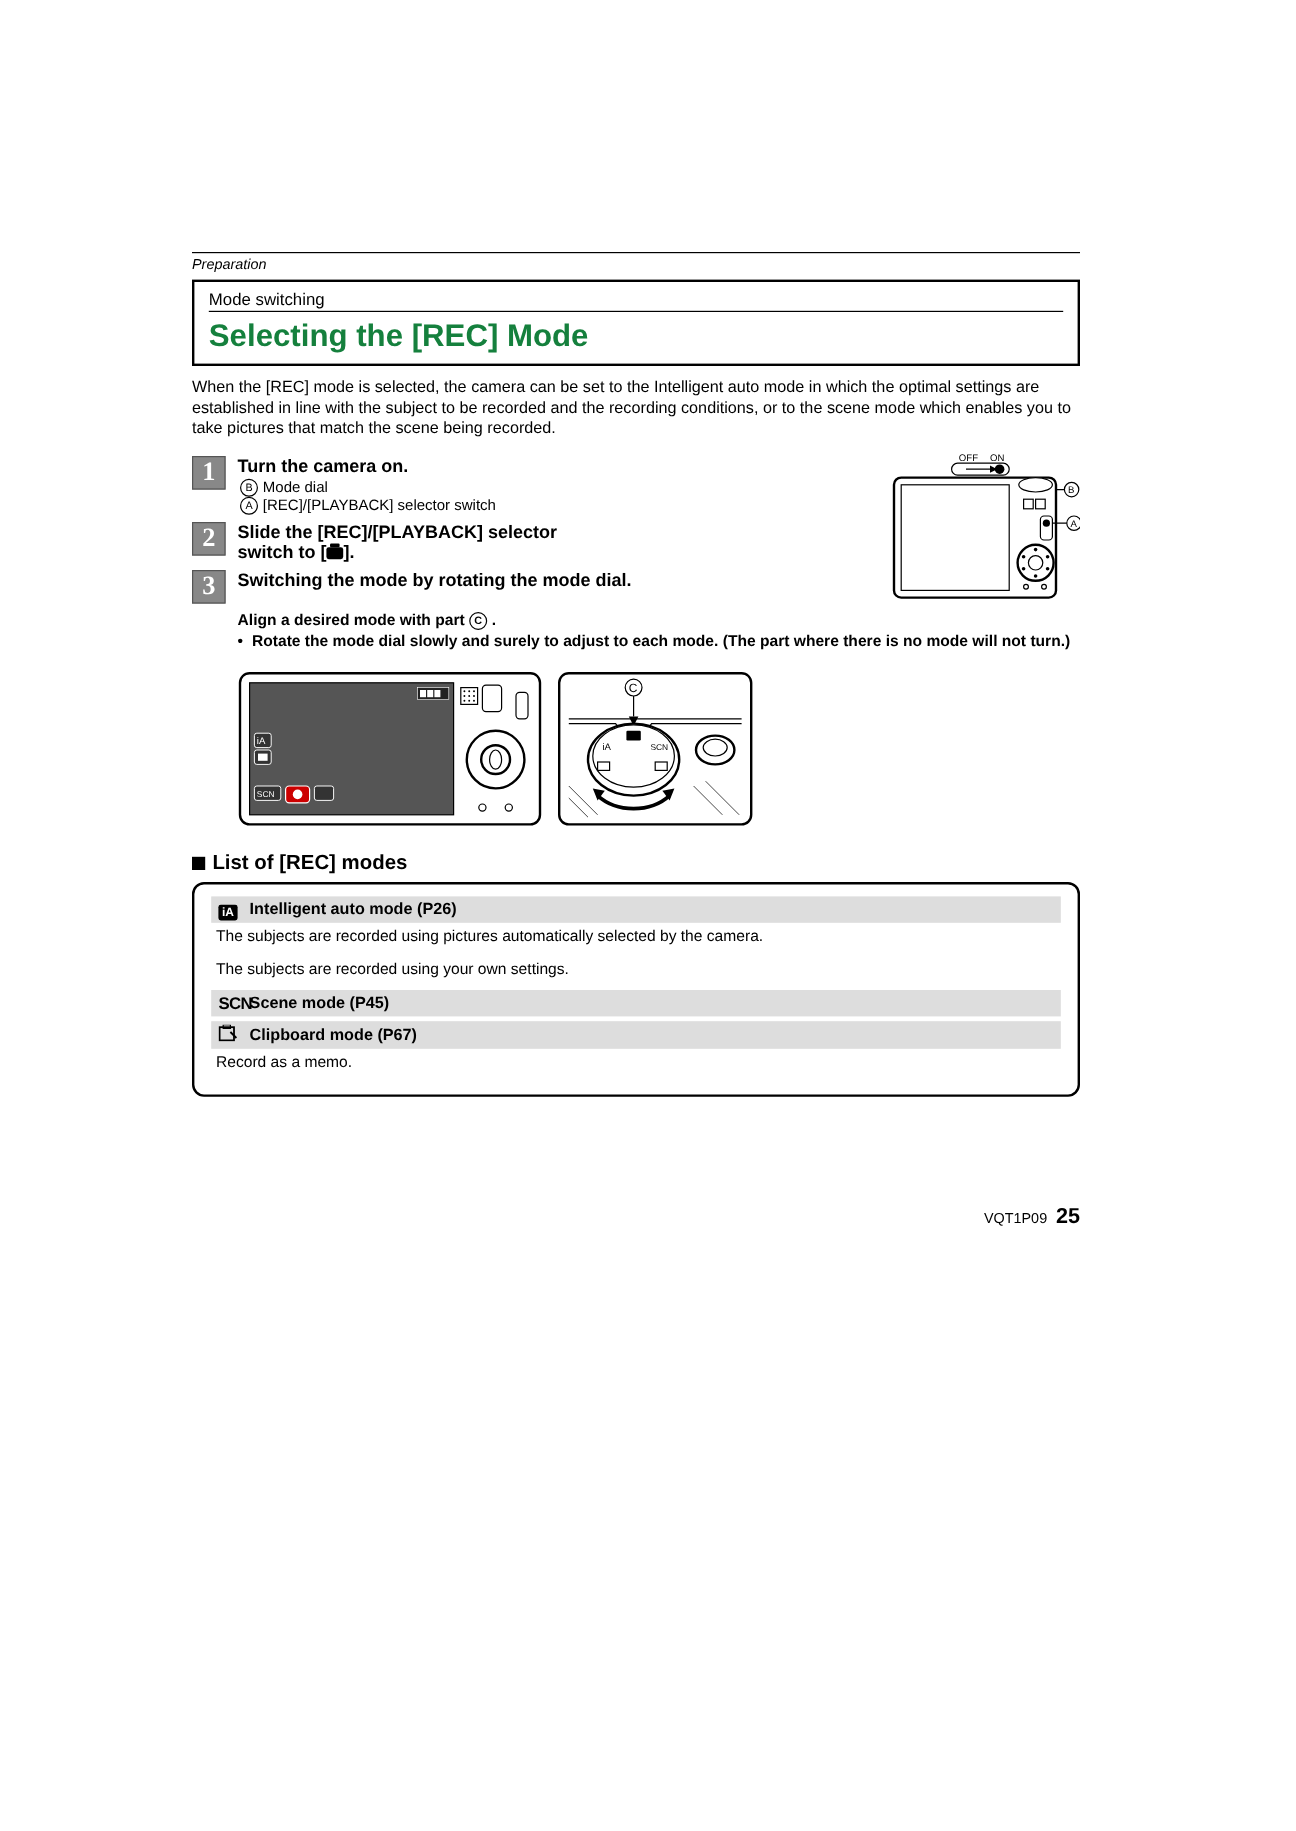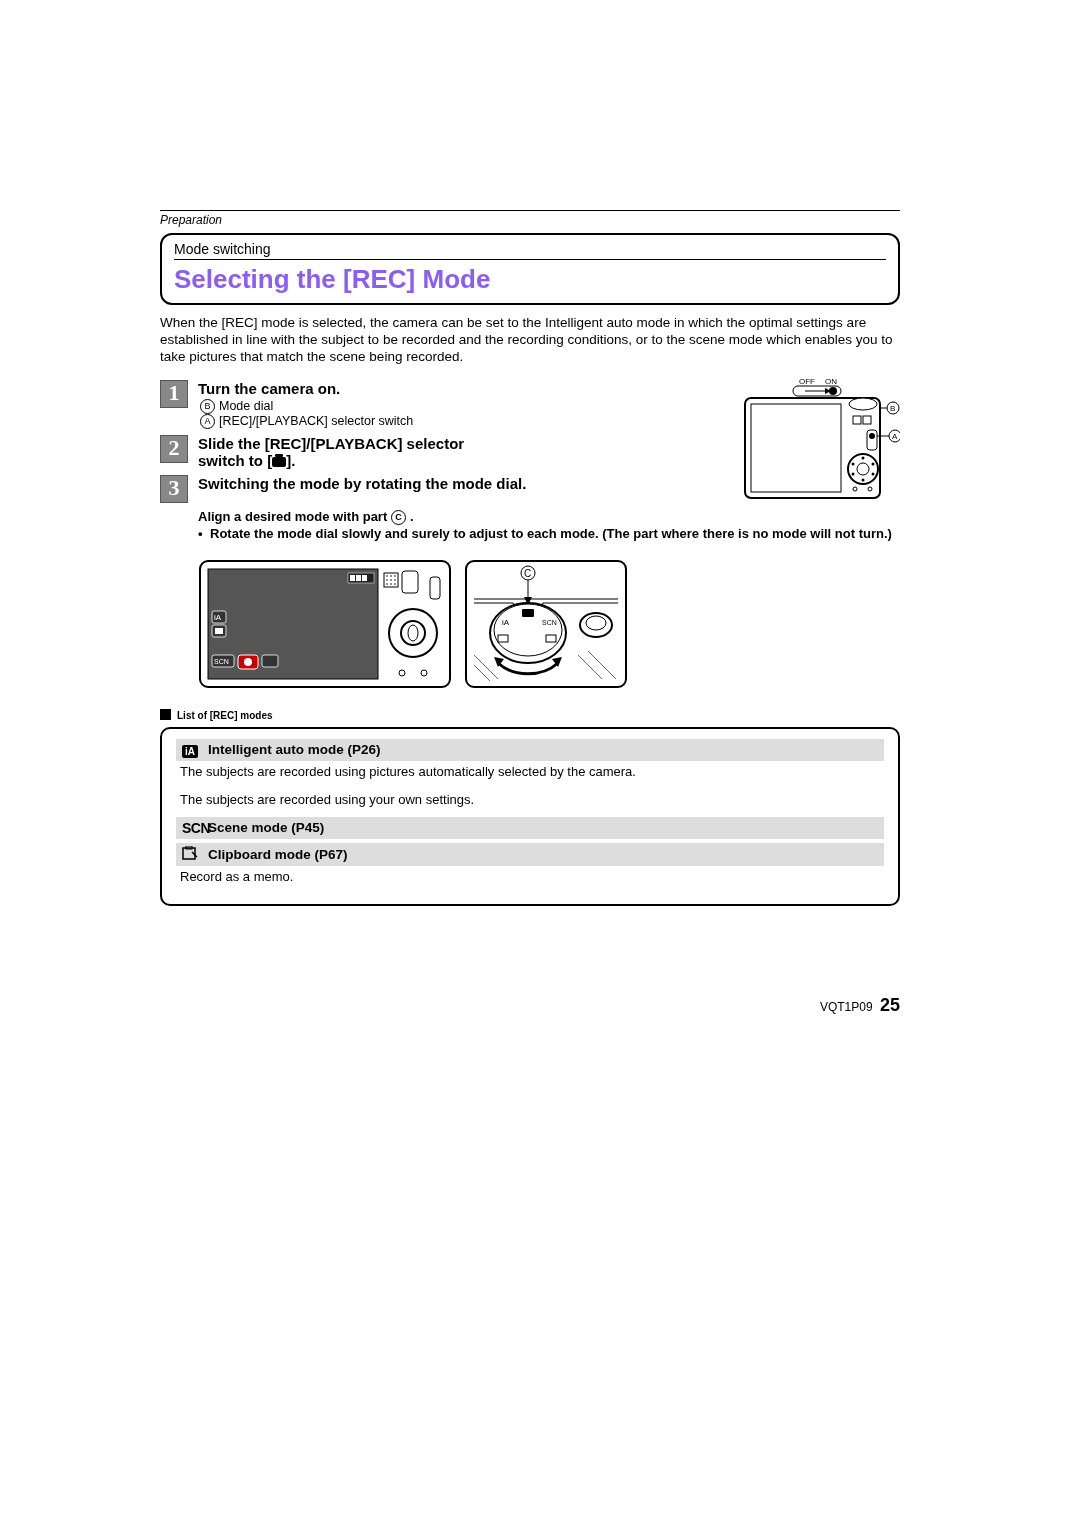--- a/index.html
+++ b/index.html
@@ -24,34 +24,34 @@
     margin-bottom: 2px;
   }
   .prep {
     text-align: left;
     font-style: italic;
     font-size: 12px;
     margin-bottom: 6px;
   }
   .title-box {
     border: 2px solid #000;
-    border-radius: 12px;
+    border-radius: 0;
     padding: 6px 12px 8px 12px;
     margin-bottom: 10px;
   }
   .mode-switching {
     font-size: 14px;
     border-bottom: 1px solid #000;
     padding-bottom: 2px;
     margin-bottom: 4px;
   }
   .main-title {
     font-size: 26px;
     font-weight: bold;
-    color: #8b5cf6;
+    color: #15803d;
   }
   .intro {
     font-size: 13.5px;
     line-height: 1.25;
     margin-bottom: 14px;
   }
   .steps {
     position: relative;
   }
   .step {
@@ -119,21 +119,21 @@
     flex: 0 0 12px;
   }
   .diagram-row {
     margin: 12px 0 14px 38px;
     width: 430px;
     height: 140px;
   }
   .diagram-row svg { width: 100%; height: 100%; }
   .list-header {
     font-weight: bold;
-    font-size: 10px;
+    font-size: 17px;
     margin-bottom: 6px;
   }
   .list-header .sq {
     display: inline-block;
     width: 11px;
     height: 11px;
     background: #000;
     margin-right: 6px;
     vertical-align: -1px;
   }

